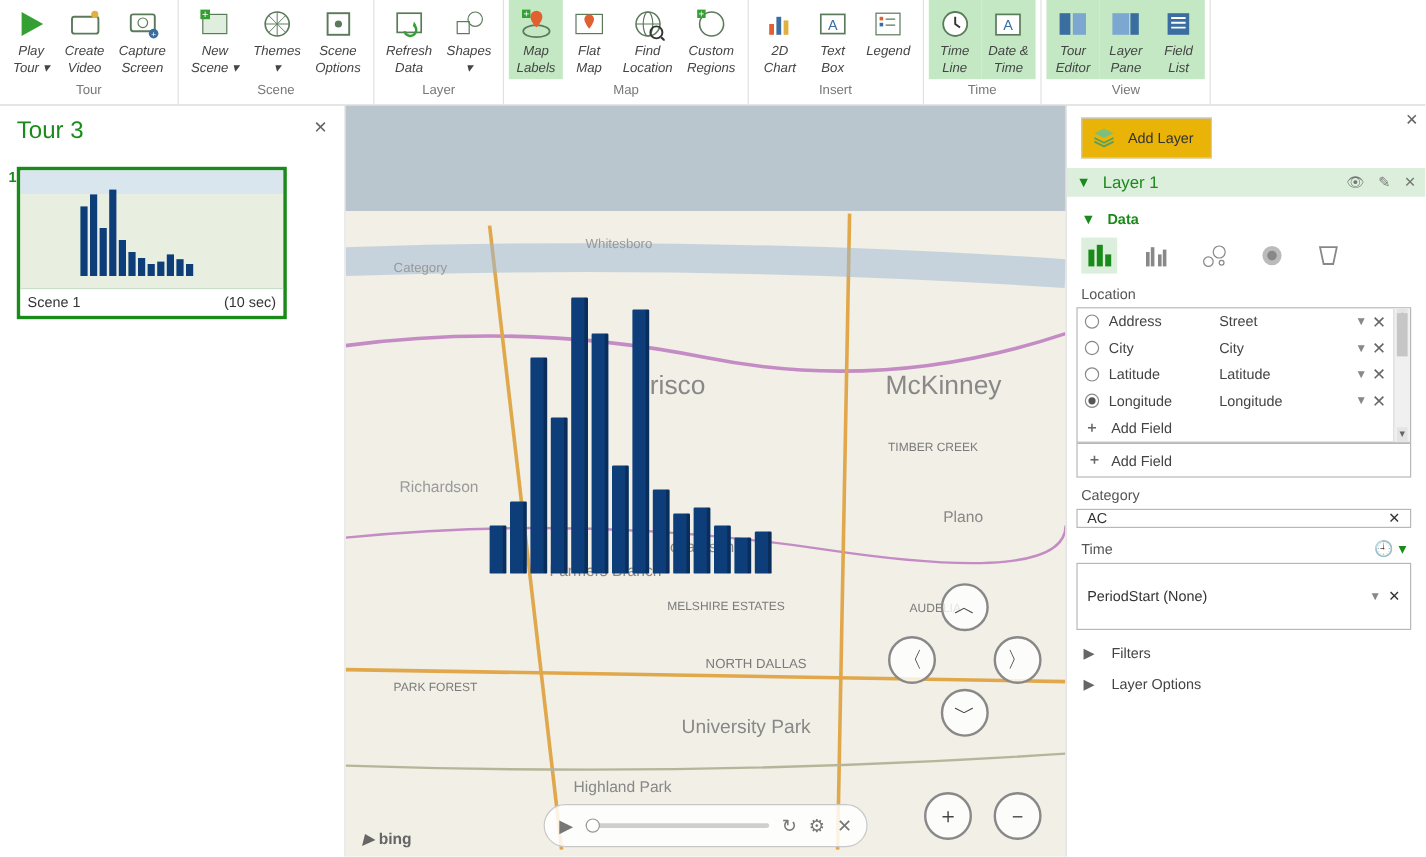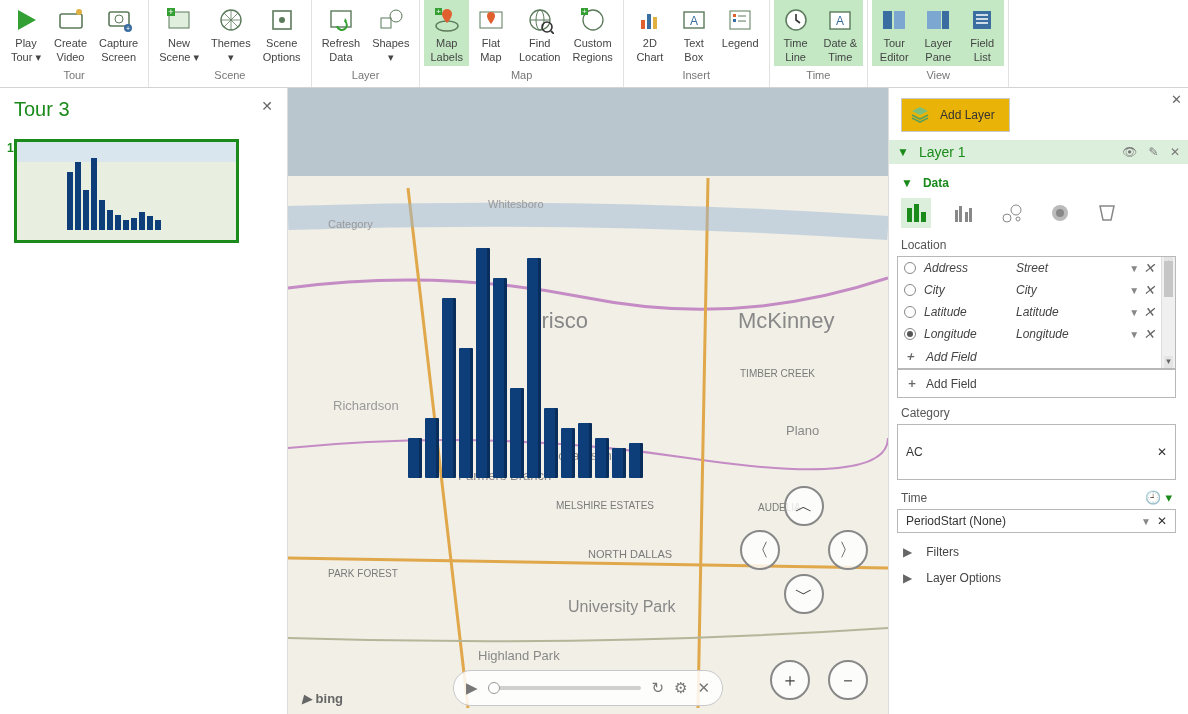--- a/index.html
+++ b/index.html
@@ -5,21 +5,21 @@
   * { box-sizing: border-box; margin: 0; padding: 0; font-family: "Segoe UI", Arial, sans-serif; }
   body { background: #fff; width: 1188px; height: 714px; overflow: hidden; font-size: 12px; color: #333; }
 
   
   .ribbon { display: flex; border-bottom: 1px solid #d4d4d4; background: #fff; height: 88px; }
   .rgroup { display: flex; flex-direction: column; align-items: center; border-right: 1px solid #e1e1e1; padding: 0 4px; }
   .rgroup-items { display: flex; align-items: flex-start; }
   .rbtn { display: flex; flex-direction: column; align-items: center; justify-content: flex-start; padding: 4px 6px 2px 6px; cursor: pointer; min-width: 42px; text-align:center; line-height:1.2; height:66px; }
   .rbtn.active { background: #c3e8c3; }
   .rbtn .ic { width: 32px; height: 32px; display:flex; align-items:center; justify-content:center; }
-  .rbtn .lbl { font-size: 11px; color: #444; margin-top:1px; }
+  .rbtn .lbl { font-size: 11px; color: #444; margin-top:1px;font-style:italic; }
   .rgroup-label { font-size: 11px; color: #777; padding: 3px 0 2px 0; }
 
   
   .main { display: flex; height: calc(714px - 88px); }
   .tour-pane { width: 288px; border-right: 1px solid #ddd; padding: 10px 14px; position:relative; }
   .tour-title { color: #1a8a1a; font-size: 20px; font-weight: 400; }
   .tour-close { position:absolute; top:10px; right:14px; font-size:14px; color:#666; cursor:pointer; }
   .scene { margin-top: 18px; border: 3px solid #1a8a1a; width: 225px; position:relative; }
   .scene-num { position:absolute; top:-1px; left:-10px; color:#1a8a1a; font-weight:600; }
   .scene-img { height: 98px; background: linear-gradient(#d9e6ee 0 20%, #e8efe0 20% 100%); position:relative; overflow:hidden; }
@@ -55,38 +55,38 @@
   .layer-header .arrow{color:#1a8a1a; margin-right:10px;}
   .layer-header .name{color:#1a8a1a; font-size:14px; flex:1;}
   .layer-header .icons span{ color:#777; margin-left:8px; cursor:pointer;}
   .section-head{ display:flex; align-items:center; color:#1a8a1a; font-weight:600; margin:12px 0 8px 4px; font-size:12px;}
   .section-head .arrow{margin-right:10px;}
   .viz-types{ display:flex; gap:18px; margin:2px 0 10px 4px; align-items:center;}
   .viz-types .vt{ width:30px; height:30px; display:flex; align-items:center; justify-content:center; cursor:pointer; color:#8a8a8a;}
   .viz-types .vt.active{ background:#dcefdc; color:#1a8a1a;}
   .field-label{ font-size:12px; color:#555; margin:8px 0 4px 4px;}
   .loc-box{ border:1px solid #b8b8b8; margin:0 0 0 0; position:relative;}
-  .loc-row{ display:flex; align-items:center; padding:3px 6px; font-size:12px; color:#444;font-style:italic;}
+  .loc-row{ display:flex; align-items:center; padding:3px 6px; font-size:12px; color:#444;}
   .loc-row .radio{ width:12px;height:12px;border:1px solid #888;border-radius:50%; margin-right:8px; display:inline-flex;align-items:center;justify-content:center;}
   .loc-row .radio.checked::after{content:'';width:6px;height:6px;background:#555;border-radius:50%;}
   .loc-row .f1{flex:0 0 92px;}
   .loc-row .f2{flex:1;}
   .loc-row .dd{color:#888; font-size:10px; margin-right:4px;}
   .loc-row .x{color:#666; cursor:pointer; font-size:14px;}
   .loc-row.add .plus{ font-weight:bold; color:#666; margin-right:10px;}
   .scroll-stub{position:absolute; right:0; top:0; bottom:0; width:14px; background:#f0f0f0; border-left:1px solid #ddd;}
   .scroll-stub .thumb{position:absolute; left:2px; right:2px; top:4px; height:36px; background:#c6c6c6;}
   .scroll-stub .arr{position:absolute;left:2px;right:2px;height:12px;background:#e4e4e4;font-size:9px;text-align:center;color:#666;}
   
   .simple-box{border:1px solid #b8b8b8; padding:5px 8px; display:flex; align-items:center; gap:8px; font-size:12px; color:#444;}
   .simple-box .plus{font-weight:bold;color:#666;}
-  .cat-box{border:1px solid #b8b8b8; padding:20px 8px; display:flex; align-items:center; justify-content:space-between; font-size:12px;}
+  .cat-box{border:1px solid #b8b8b8; padding:0 8px; display:flex; align-items:center; justify-content:space-between; font-size:12px;}
   .time-row{display:flex; justify-content:space-between; align-items:center; margin:10px 4px 4px 4px;}
   .time-row .clock{color:#1a8a1a; font-size:13px;}
-  .time-box{border:1px solid #b8b8b8; padding:4px 8px; display:flex; align-items:center; font-size:12px;}
+  .time-box{border:1px solid #b8b8b8; padding:20px 8px; display:flex; align-items:center; font-size:12px;}
   .time-box .val{flex:1;}
   .time-box .dd{color:#888;font-size:10px; margin:0 6px;}
   .collapse-row{display:flex; align-items:center; margin:12px 0 0 6px; color:#444; font-size:12px;}
   .collapse-row .arrow{margin-right:14px; color:#666;}
 
   svg { display:block; }
 </style>
 </head>
 <body>
 
@@ -355,20 +355,24 @@
           <div style="height:72px"></div>
             <div style="height:30px"></div>
             <div style="height:20px"></div>
           <div style="height:15px"></div>
             <div style="height:10px"></div>
             <div style="height:12px"></div>
           <div style="height:18px"></div>
             <div style="height:14px"></div>
             <div style="height:10px"></div>
         </div>
+      </div>
+      <div class="scene-footer">
+        <span>Scene 1</span>
+        <span>(10 sec)</span>
       </div>
     </div>
   </div>
 
   <div class="map-area">
 
     <svg class="map-roads" viewBox="0 0 600 626" preserveAspectRatio="none">
       <path d="M0 200 Q150 180 300 210 T600 190" stroke="#c48bc4" stroke-width="3" fill="none"></path>
       <path d="M0 360 Q200 340 400 370 T600 350" stroke="#c48bc4" stroke-width="2" fill="none"></path>
       <path d="M120 100 L180 620" stroke="#e0a84a" stroke-width="3" fill="none"></path>

